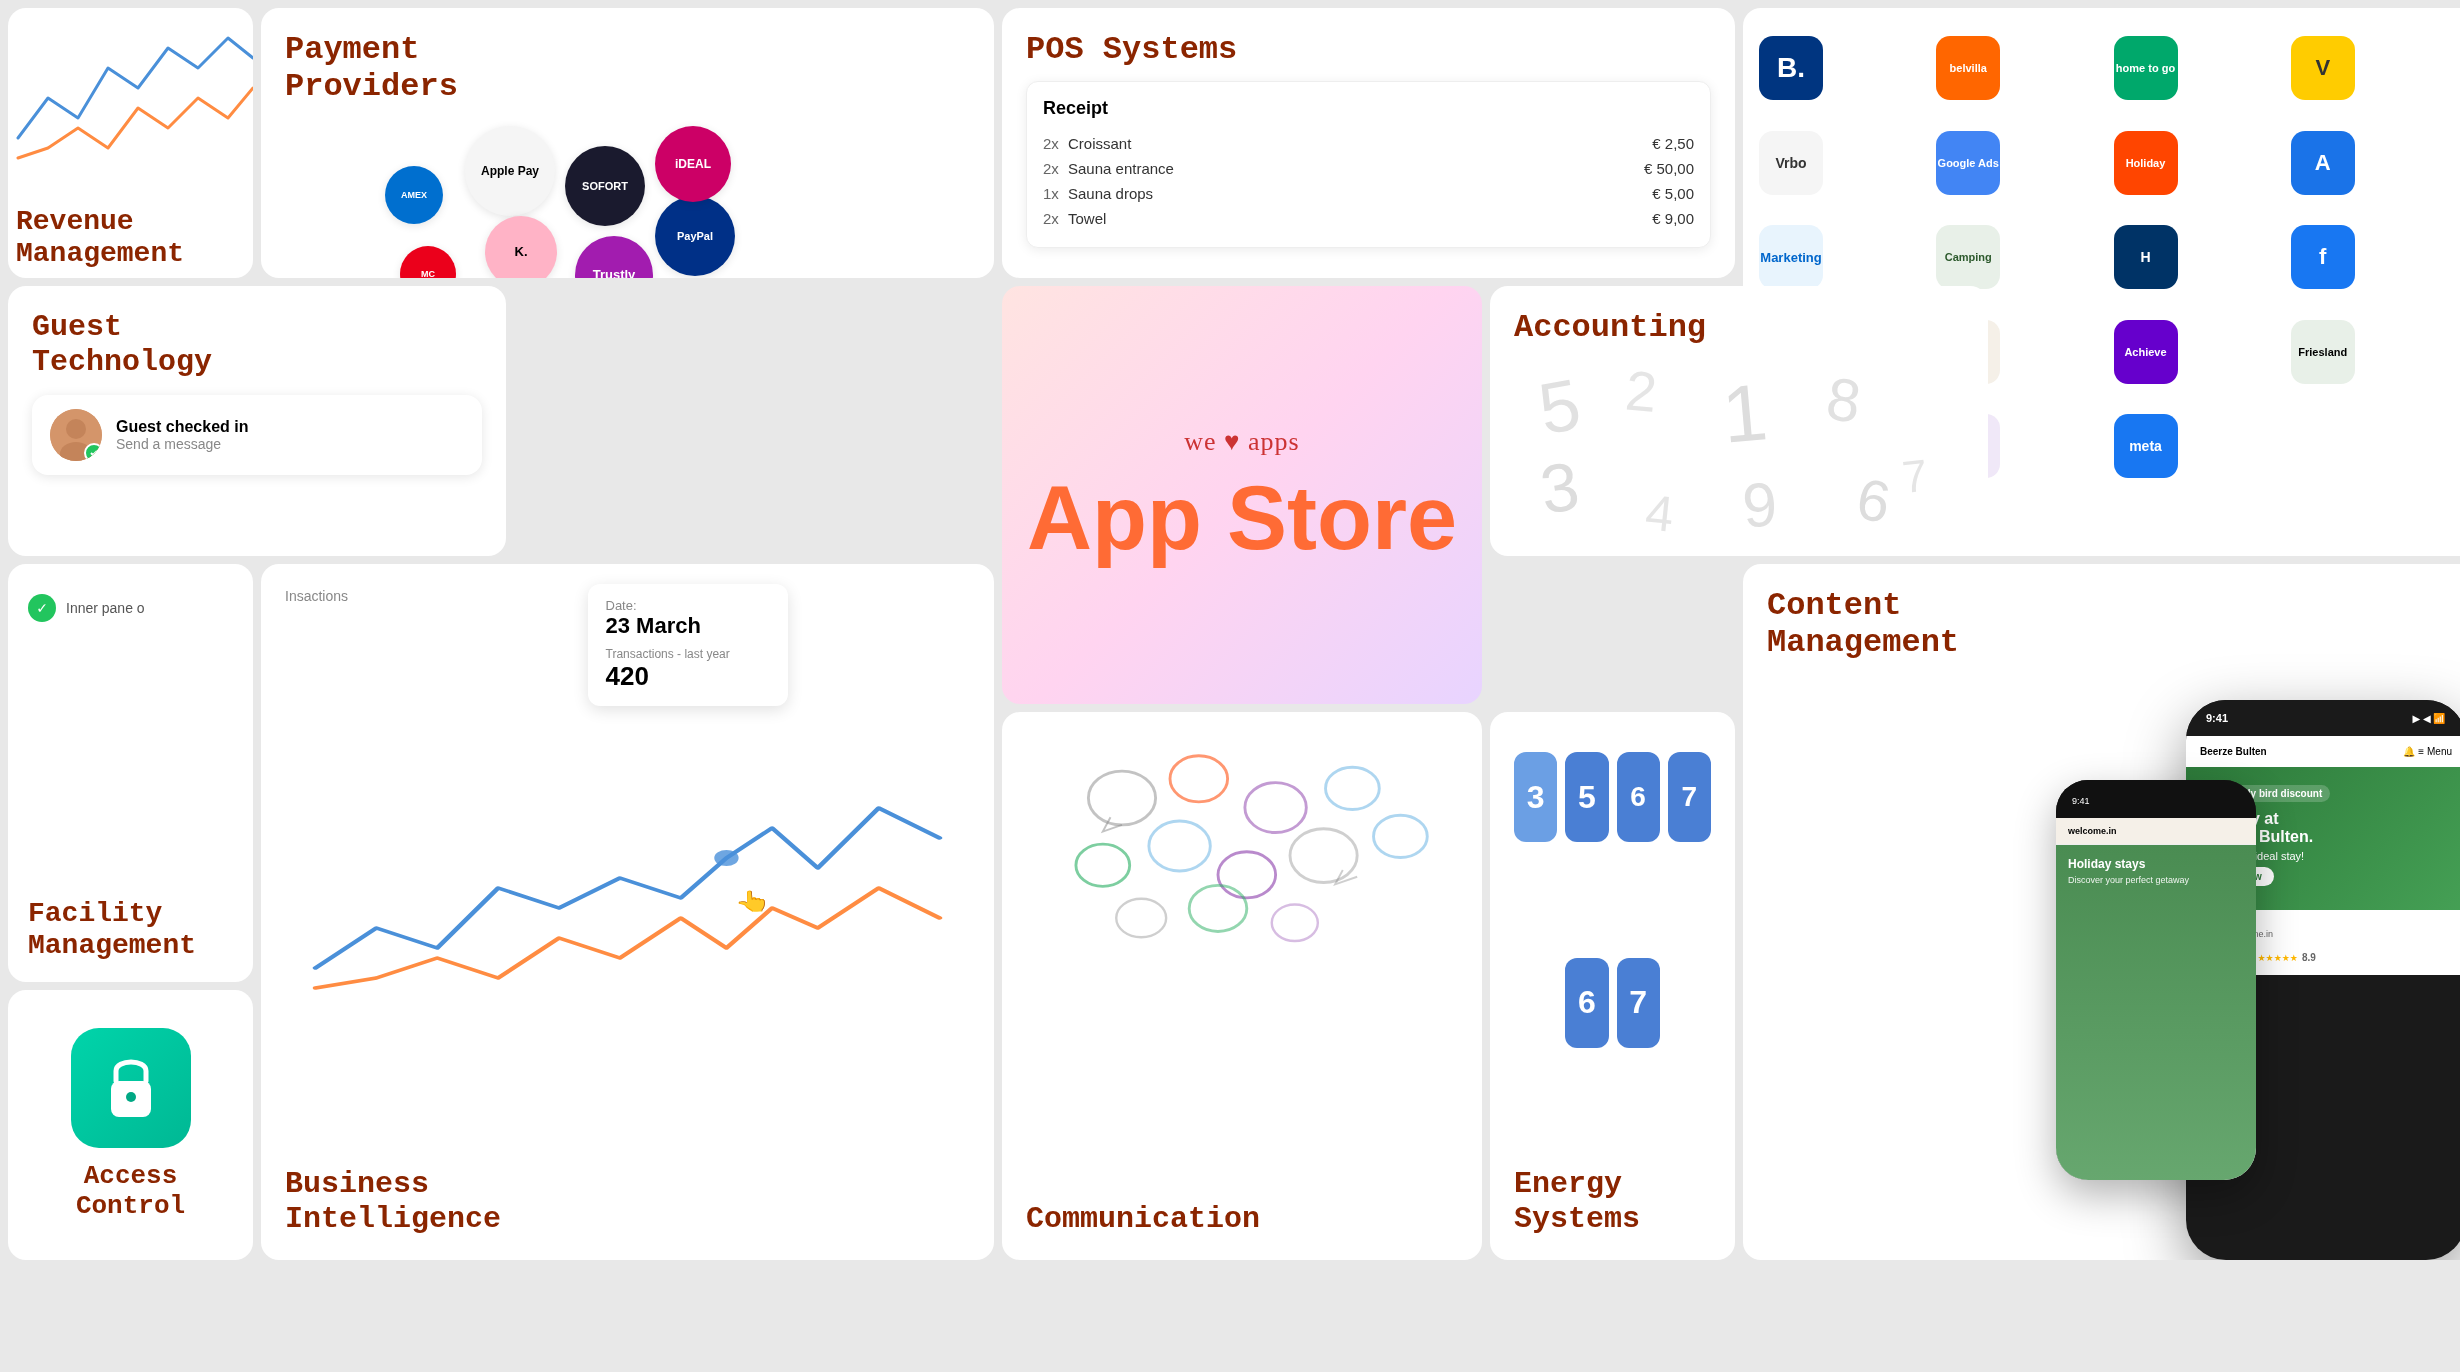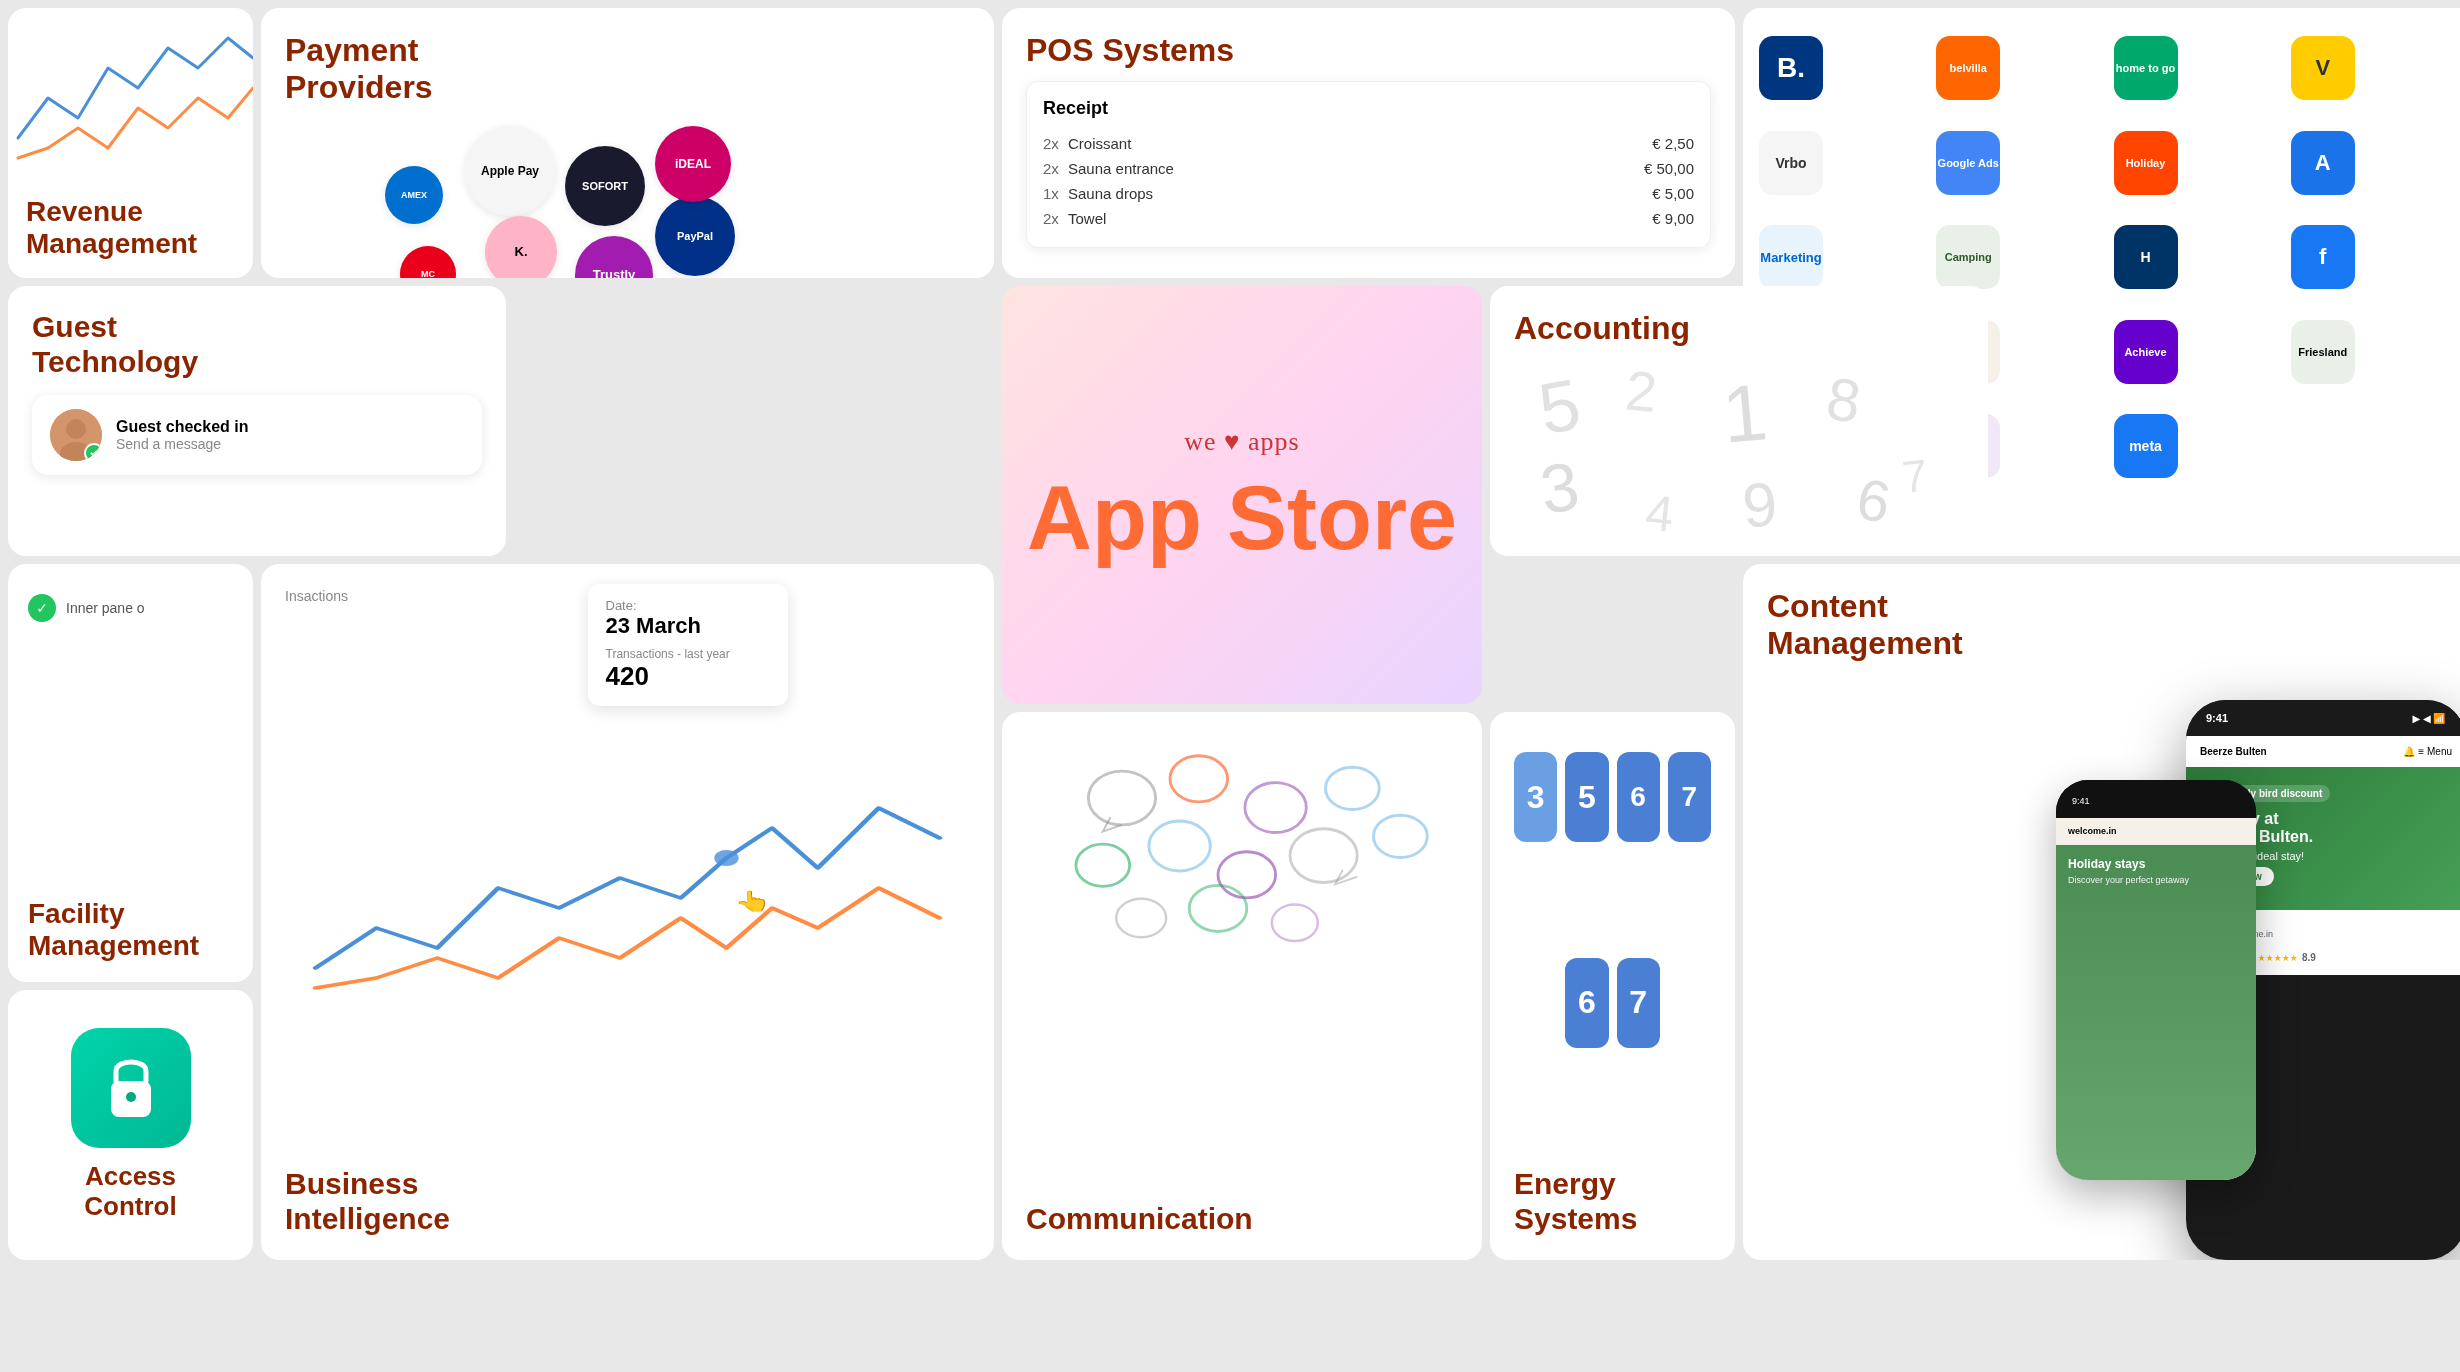--- a/index.html
+++ b/index.html
@@ -28,27 +28,28 @@
       position: relative;
       display: flex;
       flex-direction: column;
     }
 
     .card-title {
       font-weight: 800;
       color: #8B2500;
       font-size: 28px;
       line-height: 1.15;
+      font-family: Liberation Mono, monospace;
     }
 
     
     .revenue-card {
       grid-column: 1;
       grid-row: 1;
-      padding: 18px;
+      padding: 8px;
       justify-content: flex-end;
     }
 
     .revenue-chart {
       position: absolute;
       top: 10px;
       left: 0;
       right: 0;
       height: 160px;
     }

